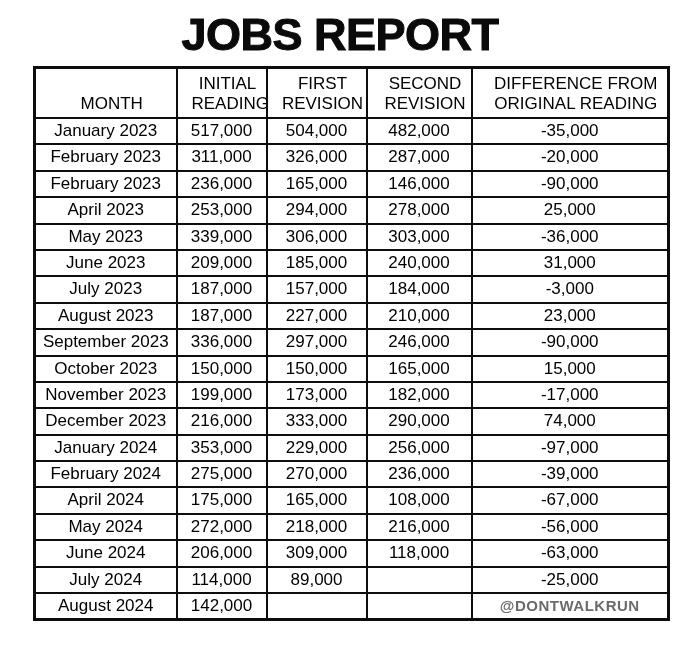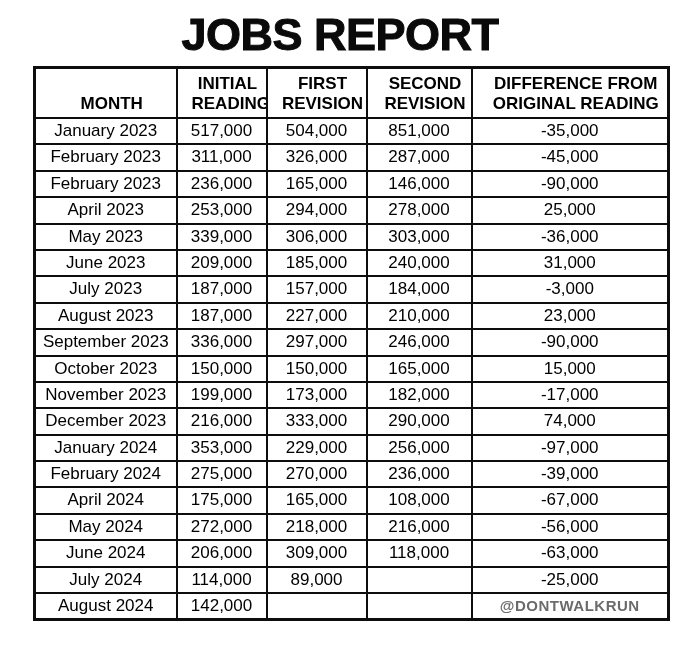--- a/index.html
+++ b/index.html
@@ -45,21 +45,21 @@
   .jobs-table col.c-second { width: 105px; }
   .jobs-table col.c-diff   { width: 197px; }
   .jobs-table th, .jobs-table td {
     border: 2px solid #0d0d0d;
     text-align: center;
     overflow: hidden;
     white-space: normal;
   }
   .jobs-table th {
     font-size: 17px;
-    font-weight: bold;
+    font-weight: normal;
     vertical-align: bottom;
     line-height: 1.17;
     padding: 3px 2px 3px 14px;
     height: 42px;
   }
   .jobs-table td {
     font-size: 17px;
     font-weight: normal;
     height: 22.4px;
     padding: 1px 2px;
@@ -94,29 +94,29 @@
         <th>FIRST REVISION</th>
         <th>SECOND REVISION</th>
         <th>DIFFERENCE FROM ORIGINAL READING</th>
       </tr>
     </thead>
     <tbody>
         <tr>
           <td>January 2023</td>
           <td>517,000</td>
           <td>504,000</td>
-          <td>851,000</td>
+          <td>482,000</td>
           <td>-35,000</td>
         </tr>
         <tr>
           <td>February 2023</td>
           <td>311,000</td>
           <td>326,000</td>
           <td>287,000</td>
-          <td>-45,000</td>
+          <td>-20,000</td>
         </tr>
         <tr>
           <td>February 2023</td>
           <td>236,000</td>
           <td>165,000</td>
           <td>146,000</td>
           <td>-90,000</td>
         </tr>
         <tr>
           <td>April 2023</td>

